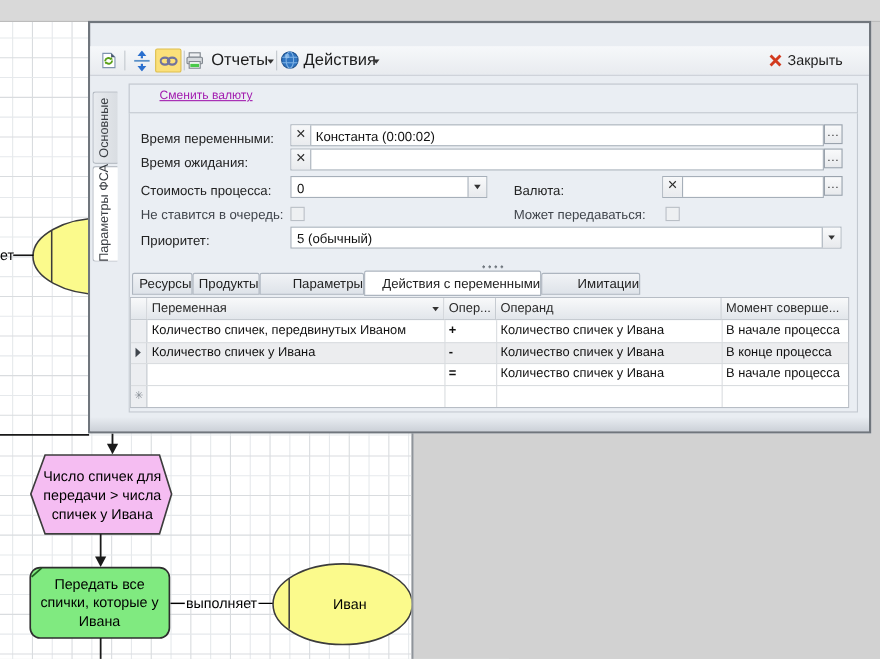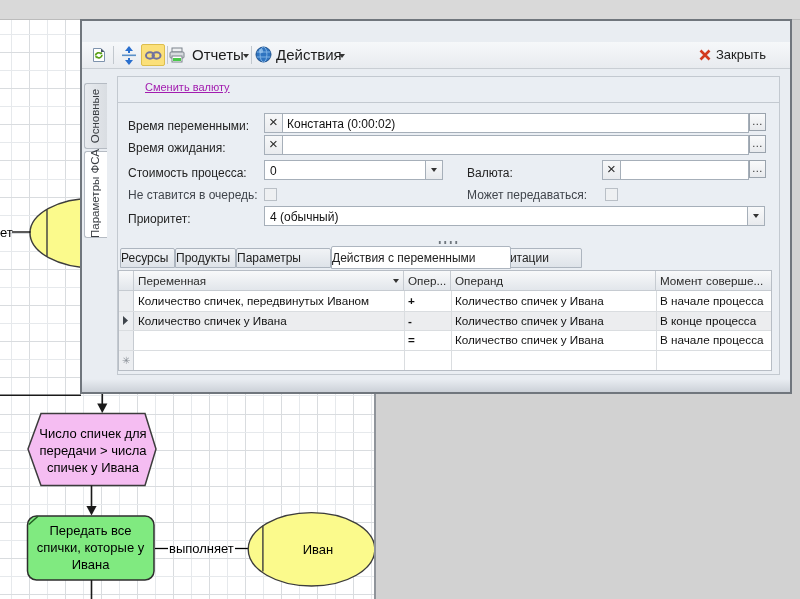--- a/index.html
+++ b/index.html
@@ -26,21 +26,21 @@
 .lbl{position:absolute;font-size:12px;color:#232323;}
 .lblg{position:absolute;font-size:12px;color:#40454c;}
 .fld{position:absolute;height:20px;background:#fff;border:1px solid #a6afb9;box-sizing:border-box;}
 .xbtn{position:absolute;width:18px;height:18px;background:linear-gradient(#f7f8f9,#e9ebee);border-right:1px solid #a6afb9;box-sizing:border-box;text-align:center;line-height:16px;font-size:15px;color:#2b2b2b;}
 .dots{position:absolute;width:17px;height:18px;background:linear-gradient(#f9fafb,#e8eaed);border:1px solid #9aa3ad;box-sizing:border-box;text-align:center;line-height:14px;font-size:11px;color:#333;letter-spacing:0.5px;}
 .cmbarr{position:absolute;width:17px;height:18px;background:linear-gradient(#f9fafb,#e8eaed);border-left:1px solid #a6afb9;box-sizing:border-box;}
 .cmbarr:after{content:"";position:absolute;left:5px;top:7px;border-left:3.5px solid transparent;border-right:3.5px solid transparent;border-top:4px solid #333;}
 .fldtxt{position:absolute;font-size:12px;color:#111;}
 .chk{position:absolute;width:13px;height:13px;background:#eef0f2;border:1px solid #b9bfc6;box-sizing:border-box;}
 
-.btab{white-space:nowrap;position:absolute;top:179px;height:20px;background:linear-gradient(#f1f3f6,#dee3e9);border:1px solid #adb5bf;box-sizing:border-box;font-size:12px;color:#222;text-align:left;line-height:19px;border-radius:2px 2px 0 0;overflow:hidden;}
+.btab{white-space:nowrap;position:absolute;top:179px;height:20px;background:linear-gradient(#f1f3f6,#dee3e9);border:1px solid #adb5bf;box-sizing:border-box;font-size:12px;color:#222;text-align:right;line-height:19px;border-radius:2px 2px 0 0;overflow:hidden;}
 #btabA{top:177px;height:23px;background:#fff;z-index:3;line-height:22px;}
 
 #tbl{left:36px;top:201px;width:654px;height:101px;background:#fff;border:1px solid #b7bdc5;box-sizing:border-box;}
 .th{position:absolute;top:0;height:20px;background:linear-gradient(#f8f9fa,#e2e6eb);border-right:1px solid #c6cbd1;border-bottom:1px solid #c6cbd1;box-sizing:border-box;font-size:11.7px;color:#2a2a2a;line-height:20px;padding-left:4px;overflow:hidden;}
 .td{position:absolute;height:19.5px;font-size:11.7px;color:#111;line-height:19.5px;padding-left:4px;overflow:hidden;box-sizing:border-box;}
 .rowline{position:absolute;left:0;width:652px;height:1px;background:#dadde0;}
 .colline{position:absolute;top:20px;width:1px;height:79px;background:#dadde0;}
 .mark{position:absolute;left:0;width:15px;height:19.5px;background:#eceef1;border-right:1px solid #c6cbd1;box-sizing:border-box;}
 
 #dlgbot{left:0;top:358px;width:708px;height:13px;background:linear-gradient(#e9edf2,#ccd1d8);}
@@ -222,30 +222,30 @@
    </div>
    <div class="dots" style="left:667px;top:91px">...</div>
 
    <div class="lblg" style="left:46px;top:119px">Не ставится в очередь:</div>
    <div class="chk" style="left:182px;top:119px"></div>
    <div class="lblg" style="left:385px;top:119px">Может передаваться:</div>
    <div class="chk" style="left:523px;top:119px"></div>
 
    <div class="lbl" style="left:46px;top:143px">Приоритет:</div>
    <div class="fld" style="left:182px;top:137px;width:501px">
-     <div class="fldtxt" style="left:5px;top:2.5px">4 (обычный)</div>
+     <div class="fldtxt" style="left:5px;top:2.5px">5 (обычный)</div>
      <div class="cmbarr" style="right:0;top:0"></div>
    </div>
 
    <div class="abs" style="left:355px;top:172px;width:22px;height:3px;background:radial-gradient(circle 1.2px, #6f767d 1.2px, transparent 1.3px);background-size:5.5px 3px;"></div>
 
    <div class="btab" style="left:38px;width:55px">Ресурсы</div>
    <div class="btab" style="left:93px;width:61px">Продукты</div>
    <div class="btab" style="left:154px;width:95px">Параметры</div>
-   <div class="btab" id="btabA" style="left:249px;width:180px">Действия с переменными</div>
+   <div class="btab" id="btabA" style="left:249px;width:161px">Действия с переменными</div>
    <div class="btab" style="left:410px;width:90px">Имитации</div>
 
    <div class="abs" id="tbl">
      <div class="th" style="left:0;width:15px;padding:0"></div>
      <div class="th" style="left:15px;width:270px">Переменная
         <span style="position:absolute;right:4px;top:8px;width:0;height:0;border-left:3.5px solid transparent;border-right:3.5px solid transparent;border-top:4px solid #333"></span>
      </div>
      <div class="th" style="left:285px;width:47px">Опер...</div>
      <div class="th" style="left:537px;width:115px;border-right:none">Момент соверше...</div>
      <div class="th" style="left:332px;width:205px">Операнд</div>

